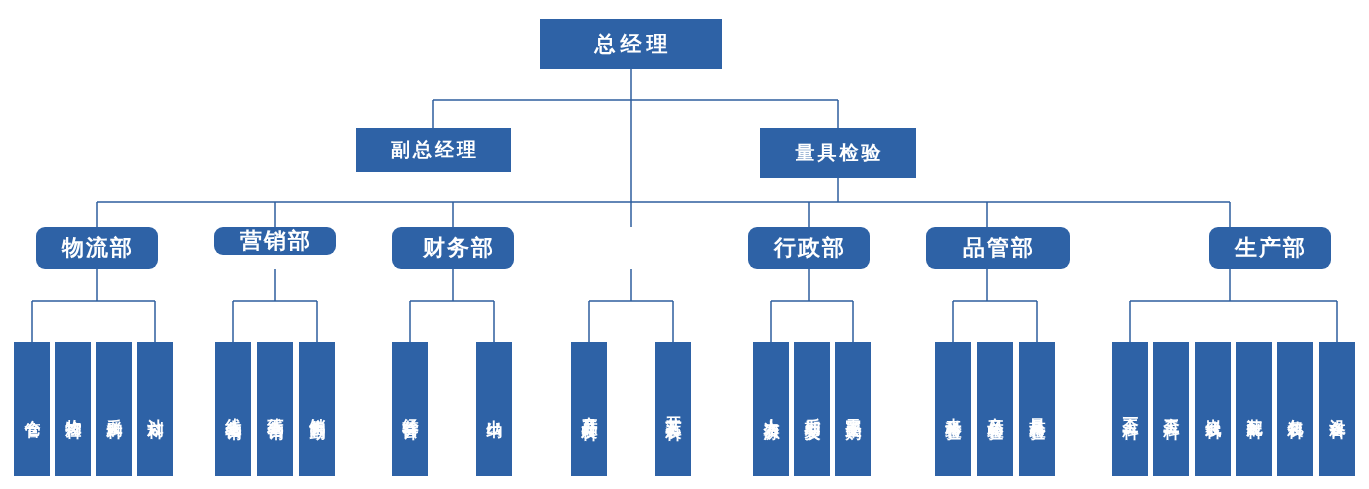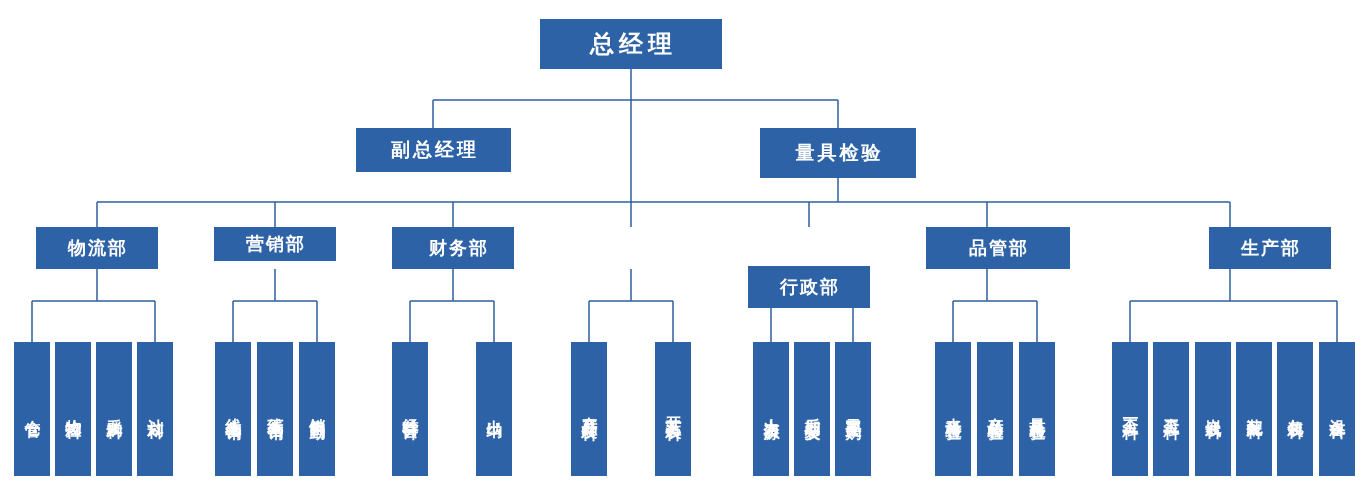--- a/index.html
+++ b/index.html
@@ -24,23 +24,23 @@
     position: absolute;
     background: #2e62a6;
     color: #ffffff;
     font-weight: bold;
     display: flex;
     align-items: center;
     justify-content: center;
     text-align: center;
     box-sizing: border-box;
   }
-  .lvl1 { font-size: 24px; letter-spacing: 5px; padding-left: 5px; }
+  .lvl1 { font-size: 21px; letter-spacing: 5px; padding-left: 5px; }
   .lvl2 { font-size: 19px; letter-spacing: 3px; padding-left: 3px; }
-  .lvl3 { font-size: 18px; letter-spacing: 2px; padding-left: 2px; }
+  .lvl3 { font-size: 22px; letter-spacing: 2px; padding-left: 2px; border-radius: 9px; }
   .leaf {
     writing-mode: vertical-rl;
     text-orientation: upright;
     font-size: 16px;
     letter-spacing: 2px;
   }
 </style>
 </head>
 <body>
 
@@ -98,23 +98,23 @@
     <line x1="1130" y1="301" x2="1130" y2="342"></line>
     <line x1="1337" y1="301" x2="1337" y2="342"></line>
   </svg>
 
   <div class="node lvl1" style="left:540px; top:19px; width:182px; height:50px;">总经理</div>
 
   <div class="node lvl2" style="left:356px; top:128px; width:155px; height:44px;">副总经理</div>
   <div class="node lvl2" style="left:760px; top:128px; width:156px; height:50px;">量具检验</div>
 
   <div class="node lvl3" style="left:36px;   top:227px; width:122px; height:42px;">物流部</div>
-  <div class="node lvl3" style="left:214px;  top:227px; width:122px; height:34px;text-align:right;">营销部</div>
+  <div class="node lvl3" style="left:214px;  top:227px; width:122px; height:28px;text-align:right;">营销部</div>
   <div class="node lvl3" style="left:392px;  top:227px; width:122px; height:42px;padding-left:12px;">财务部</div>
-  <div class="node lvl3" style="left:748px;  top:227px; width:122px; height:42px;margin-top:39px;">行政部</div>
+  <div class="node lvl3" style="left:748px;  top:227px; width:122px; height:42px;">行政部</div>
   <div class="node lvl3" style="left:926px;  top:227px; width:144px; height:42px;">品管部</div>
   <div class="node lvl3" style="left:1169px; top:227px; width:122px; height:42px;margin-left:40px;">生产部</div>
 
   <div class="node leaf" style="left:14px;  top:342px; width:36px; height:134px;">仓管</div>
   <div class="node leaf" style="left:55px;  top:342px; width:36px; height:134px;">物控科</div>
   <div class="node leaf" style="left:96px;  top:342px; width:36px; height:134px;">采购科</div>
   <div class="node leaf" style="left:137px; top:342px; width:36px; height:134px;">计划科</div>
 
   <div class="node leaf" style="left:215px; top:342px; width:36px; height:134px;">线上营销</div>
   <div class="node leaf" style="left:257px; top:342px; width:36px; height:134px;">线下营销</div>

